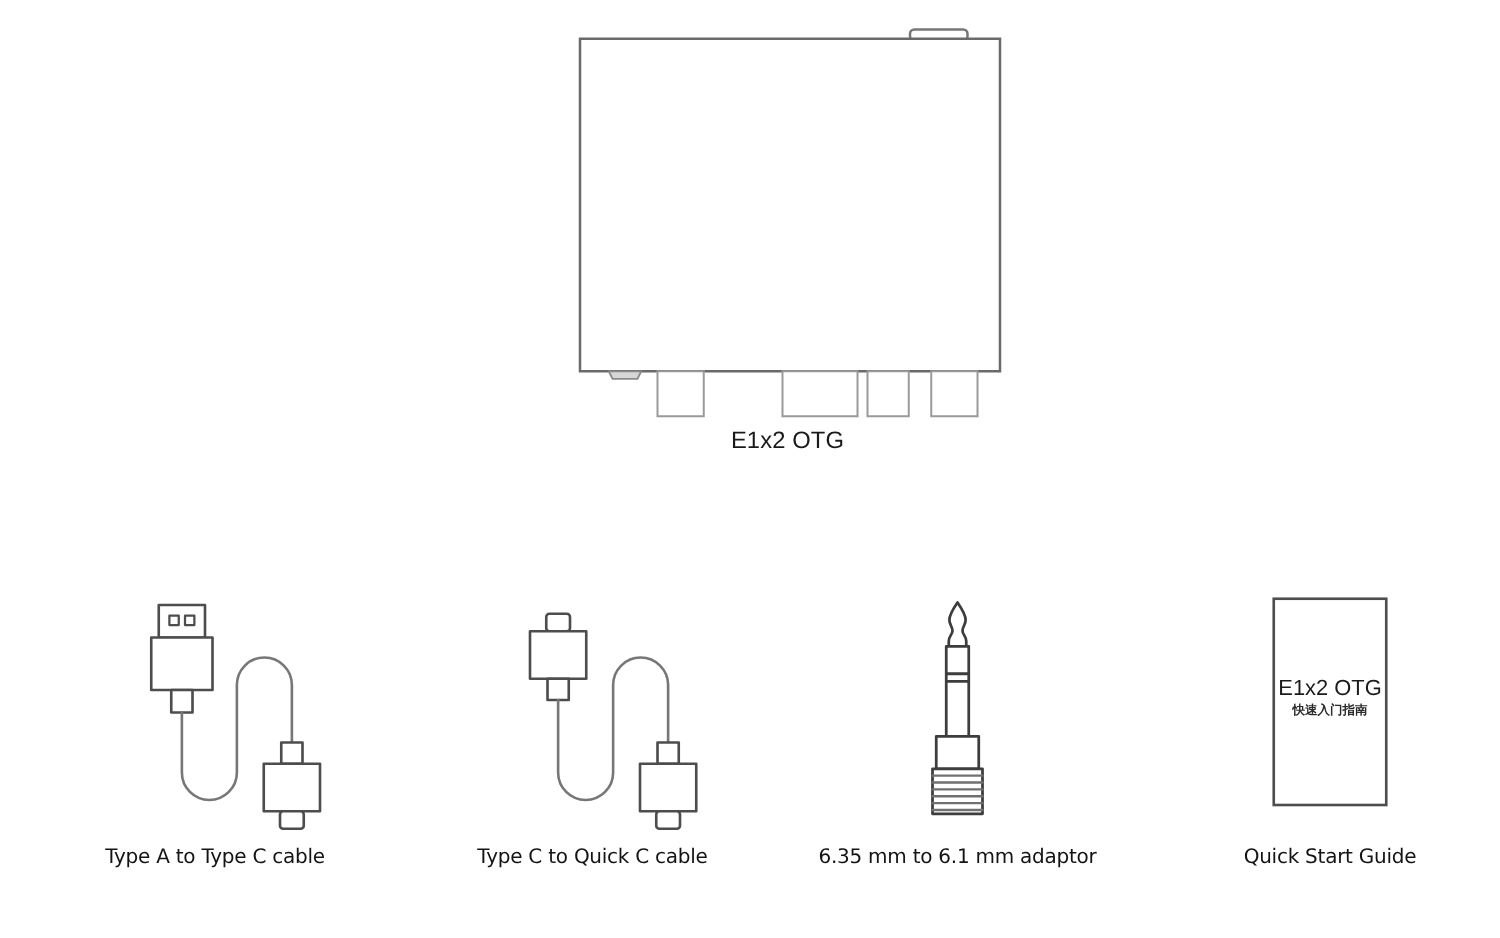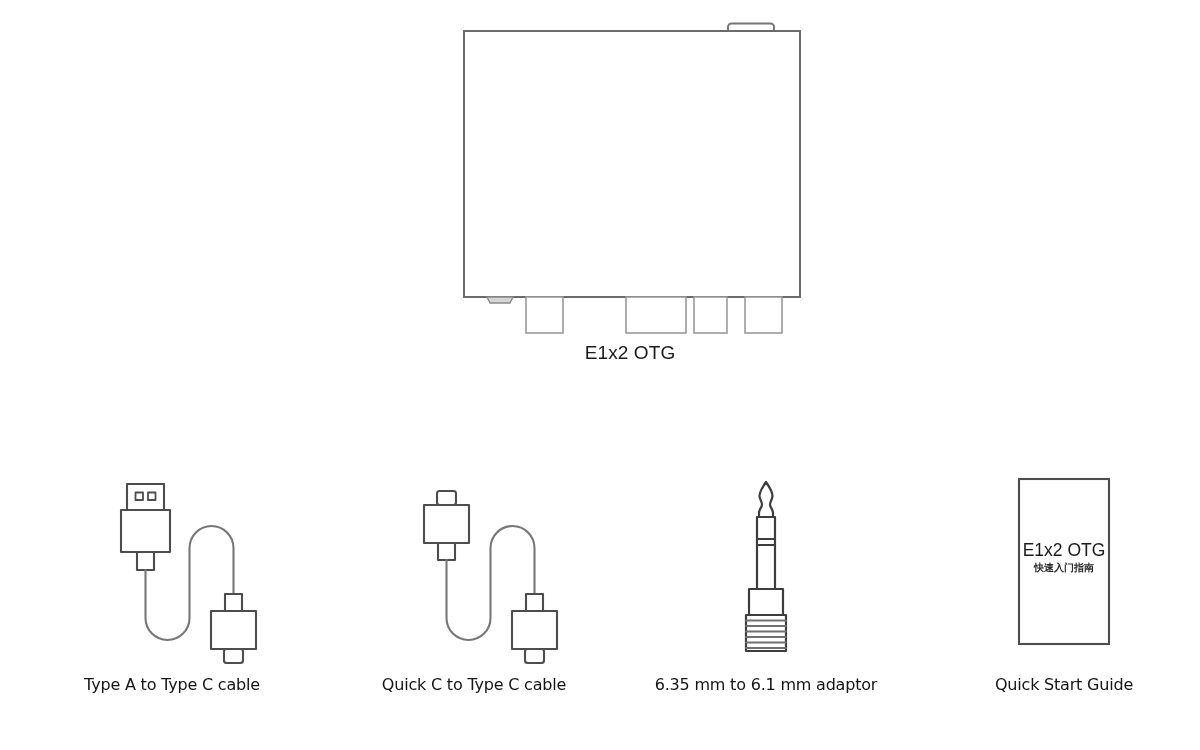--- a/index.html
+++ b/index.html
@@ -156,21 +156,21 @@
                    L 210.5 124" stroke="#777777" stroke-width="2.1"></path>
 
           <rect x="202" y="124" width="17" height="17" fill="#ffffff"></rect>
 
           <rect x="188" y="141" width="45" height="38" fill="#ffffff"></rect>
 
           <rect x="201" y="179" width="19" height="14" rx="2.5" ry="2.5" fill="#ffffff"></rect>
         </g>
       </svg>
     </div>
-    <div class="acc-label">Quick C to Type C cable</div>
+    <div class="acc-label">Type C to Quick C cable</div>
   </div>
 
   <div class="acc-cell" id="cell-adapt">
     <div class="acc-art">
       <svg width="300" height="195" viewBox="0 0 300 195">
         <g fill="none" stroke="#3d3d3d" stroke-width="2.2" stroke-linejoin="round" stroke-linecap="round">
 
           <path d="M 150 12
                    C 154.5 18.5 156.5 22 156.5 26
                    C 156.5 29.5 154 31.5 154 34.5

